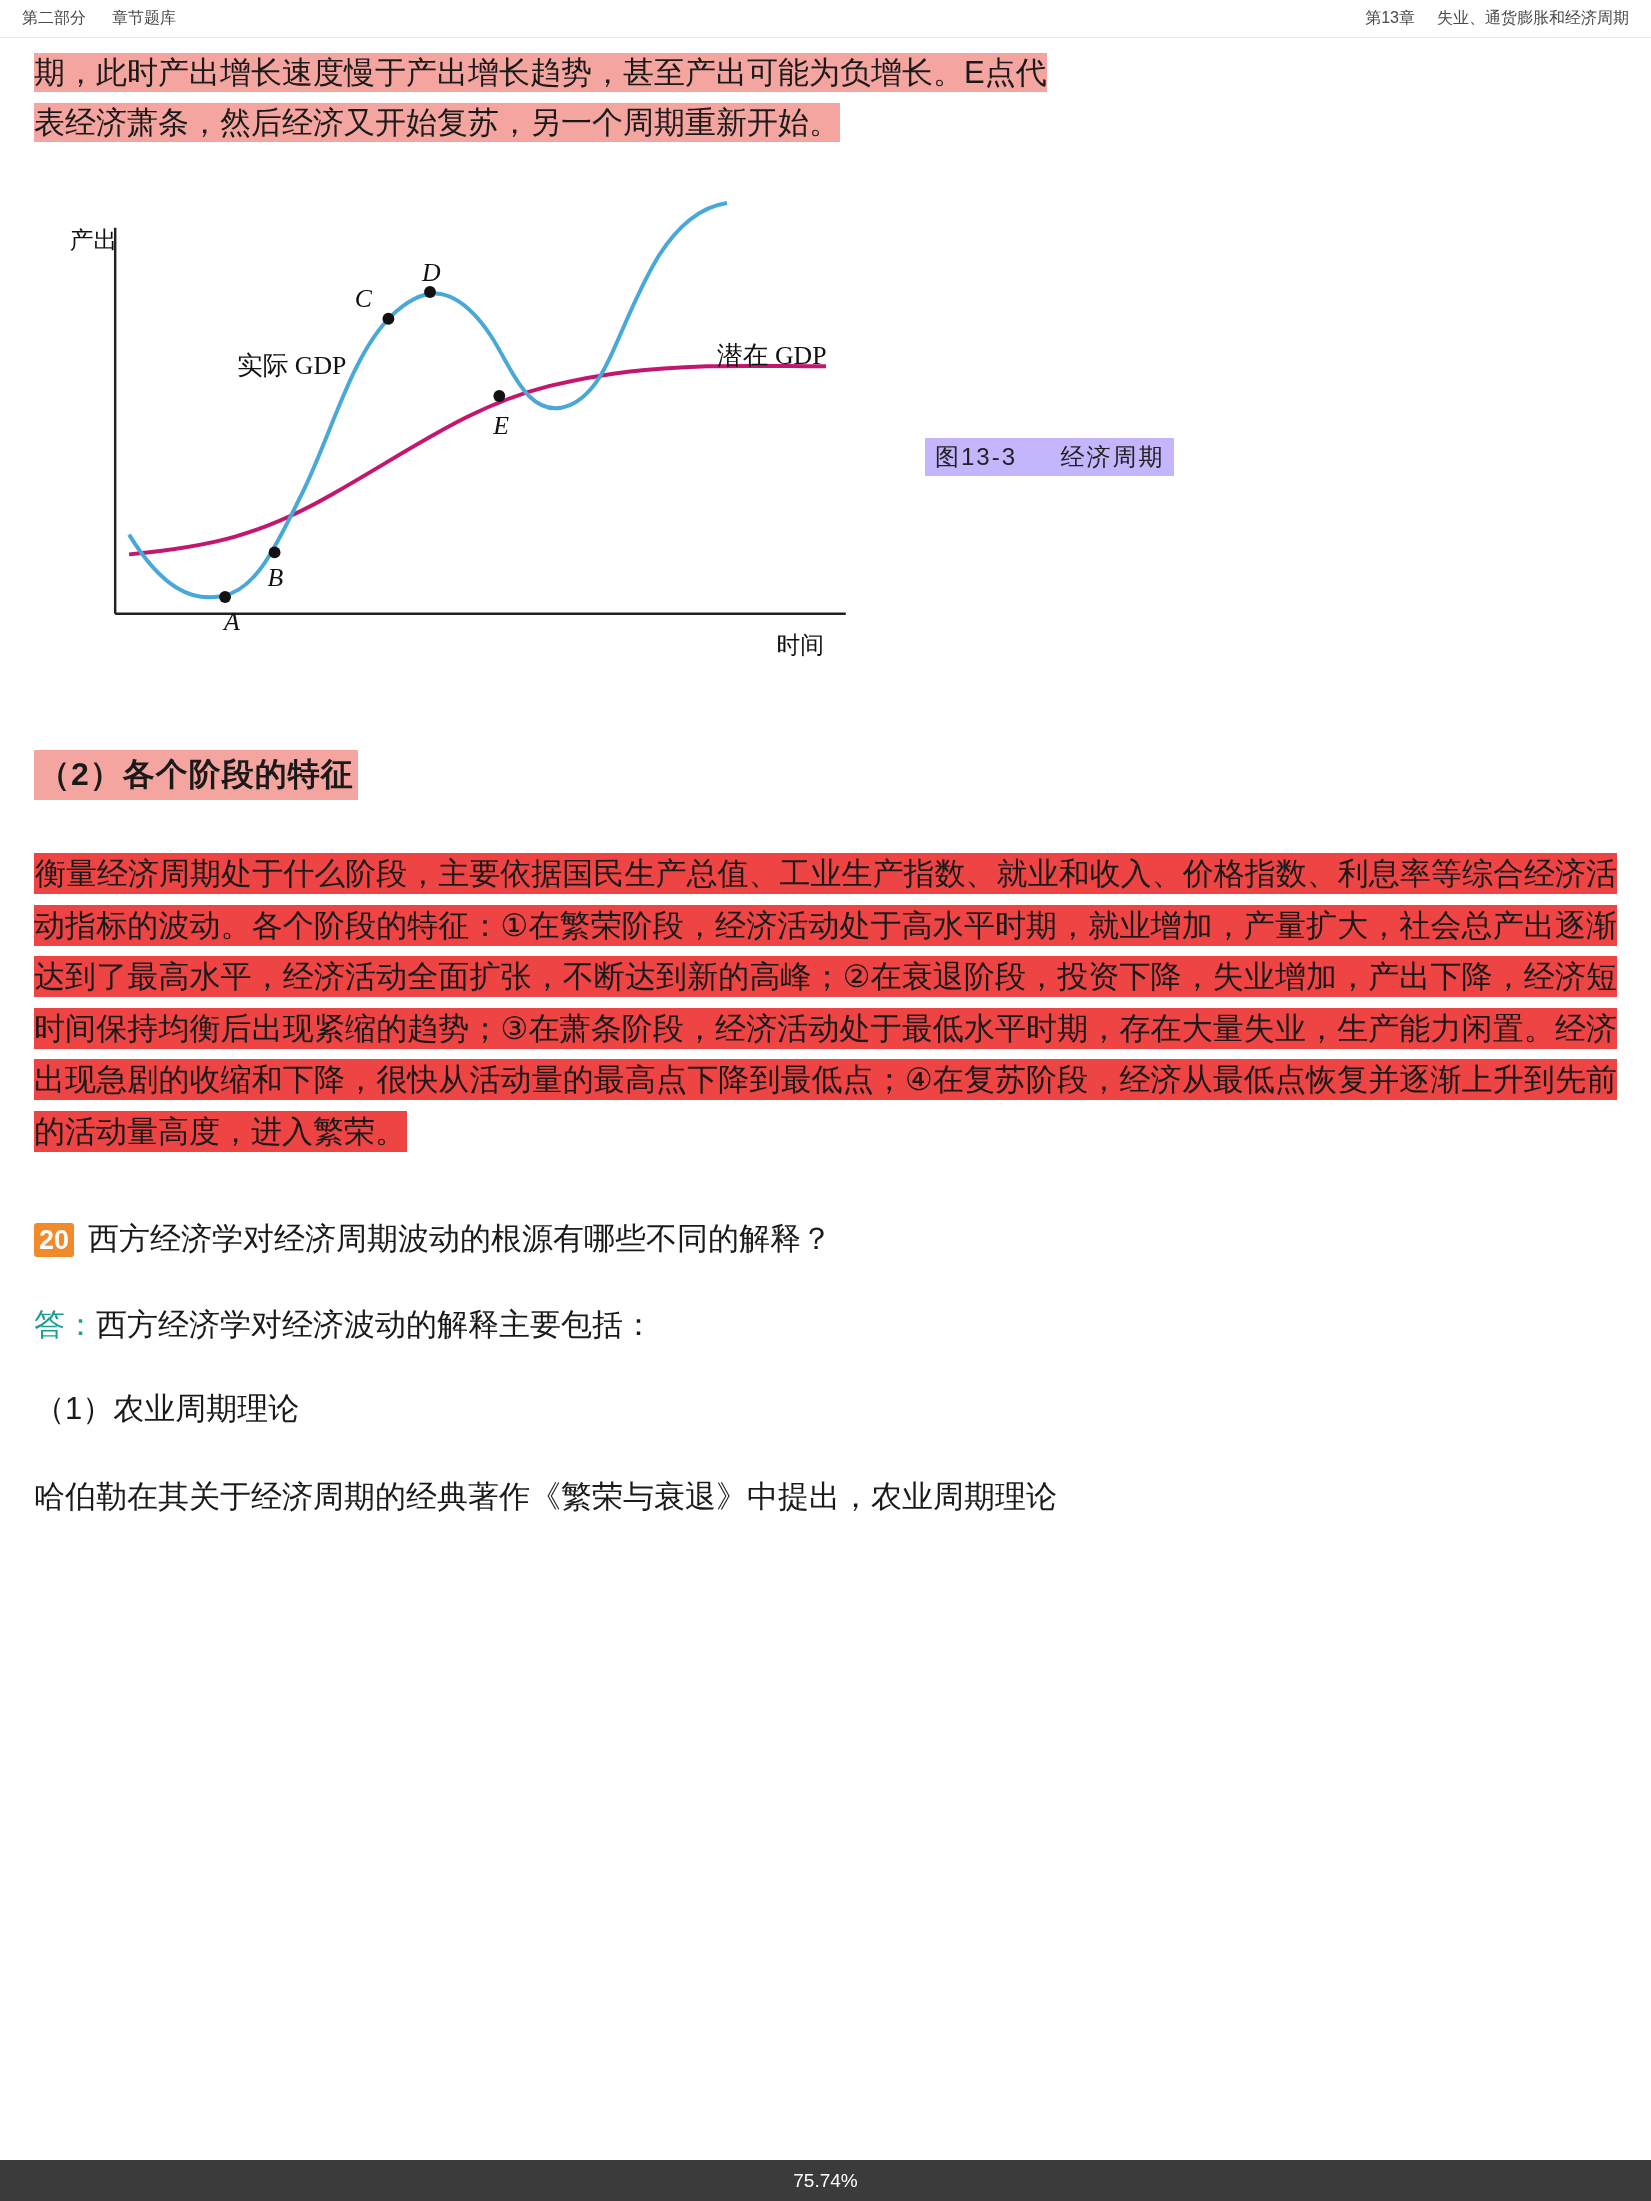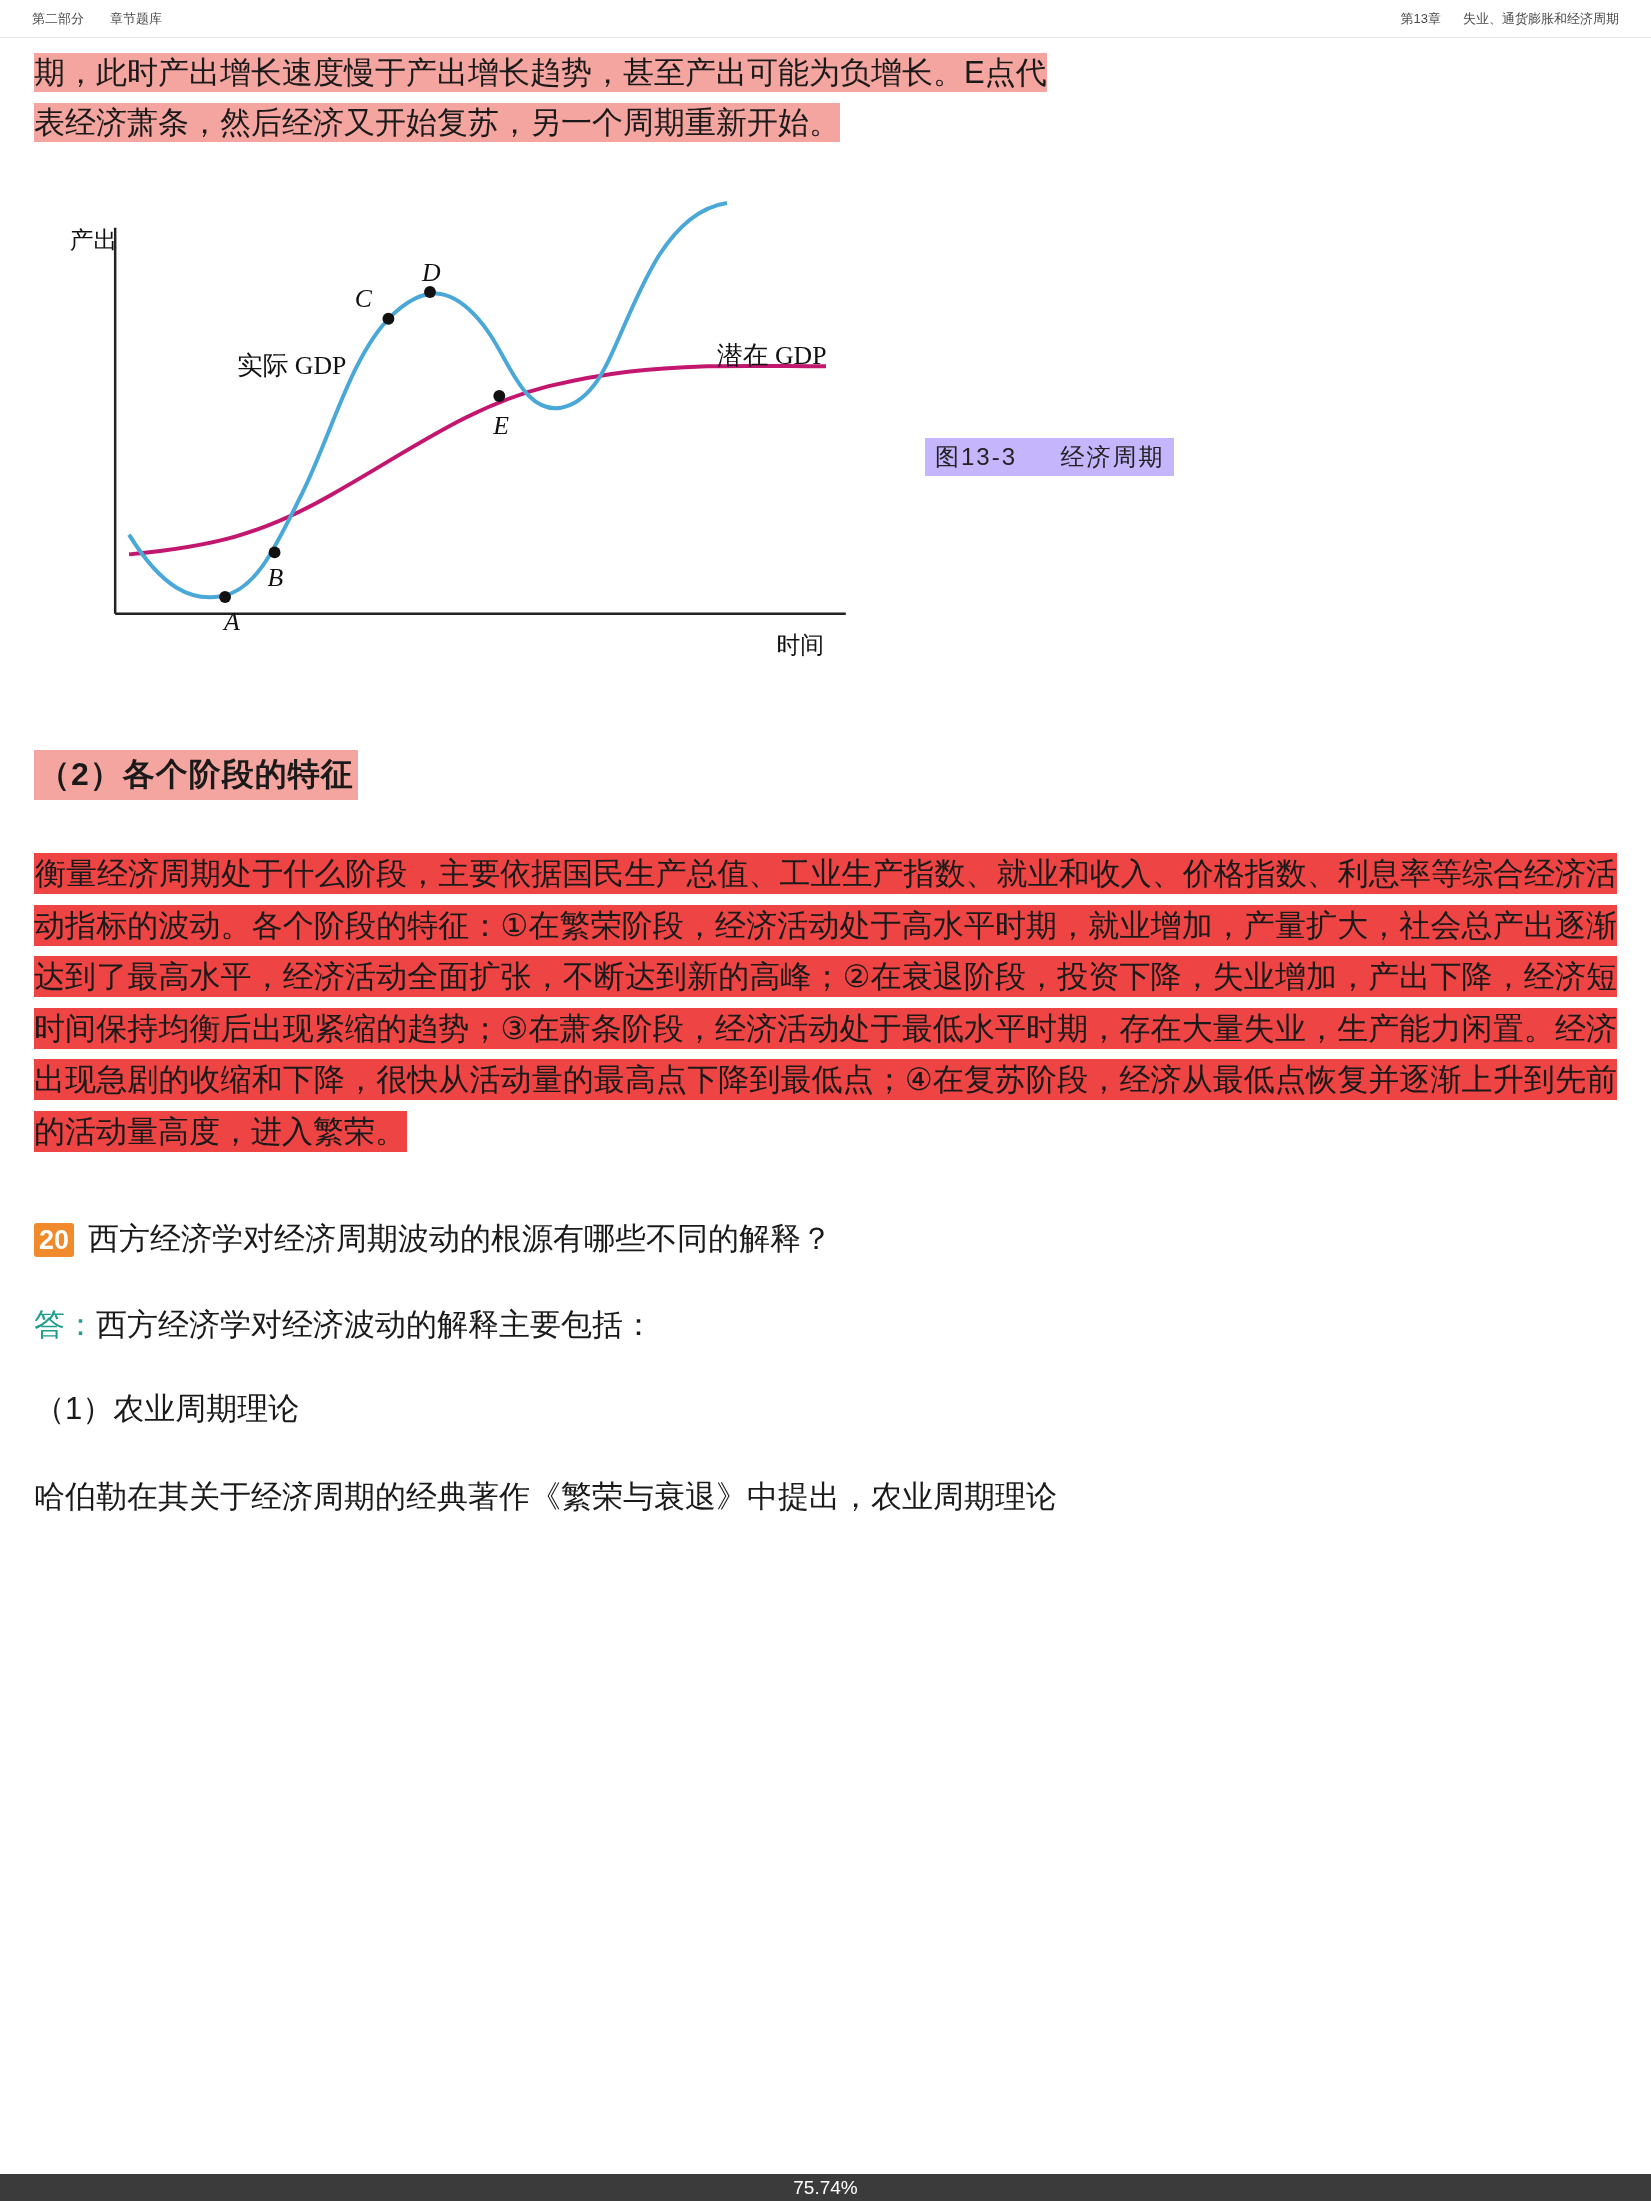--- a/index.html
+++ b/index.html
@@ -15,22 +15,22 @@
     position: relative;
     overflow: hidden;
   }
 
   
   .page-header {
     height: 38px;
     display: flex;
     align-items: center;
     justify-content: space-between;
-    padding: 0 32px;
-    font-size: 13px;
+    padding: 0 22px;
+    font-size: 16px;
     color: #4a4a4a;
     border-bottom: 1px solid #e8e8e8;
     box-sizing: border-box;
   }
   .header-left, .header-right {
     display: flex;
     align-items: center;
     gap: 26px;
     white-space: nowrap;
   }
@@ -144,21 +144,21 @@
     font-size: 31px;
     line-height: 1.6;
   }
 
   
   .footer {
     position: absolute;
     left: 0;
     bottom: 0;
     width: 100%;
-    height: 28px;
+    height: 42px;
     background: #3b3b3b;
     color: #ffffff;
     font-size: 19px;
     display: flex;
     align-items: center;
     justify-content: center;
   }
 </style>
 </head>
 <body>

